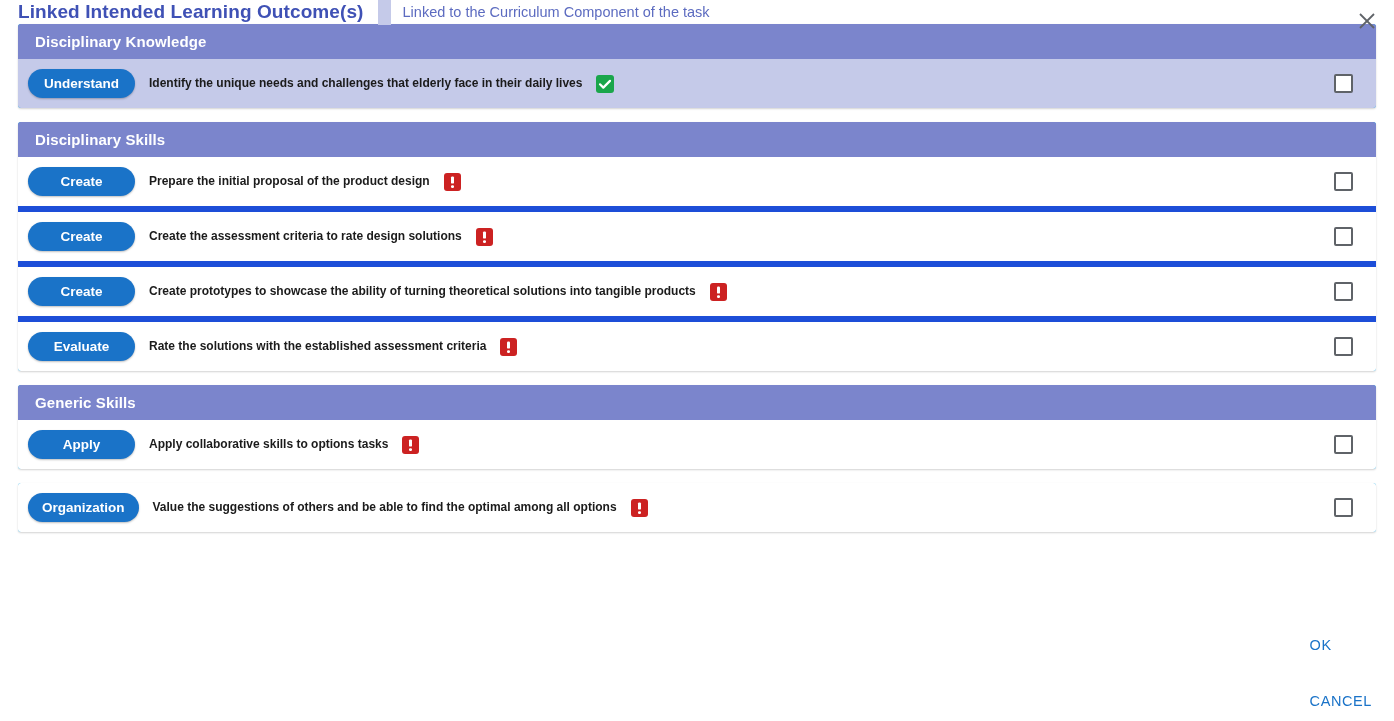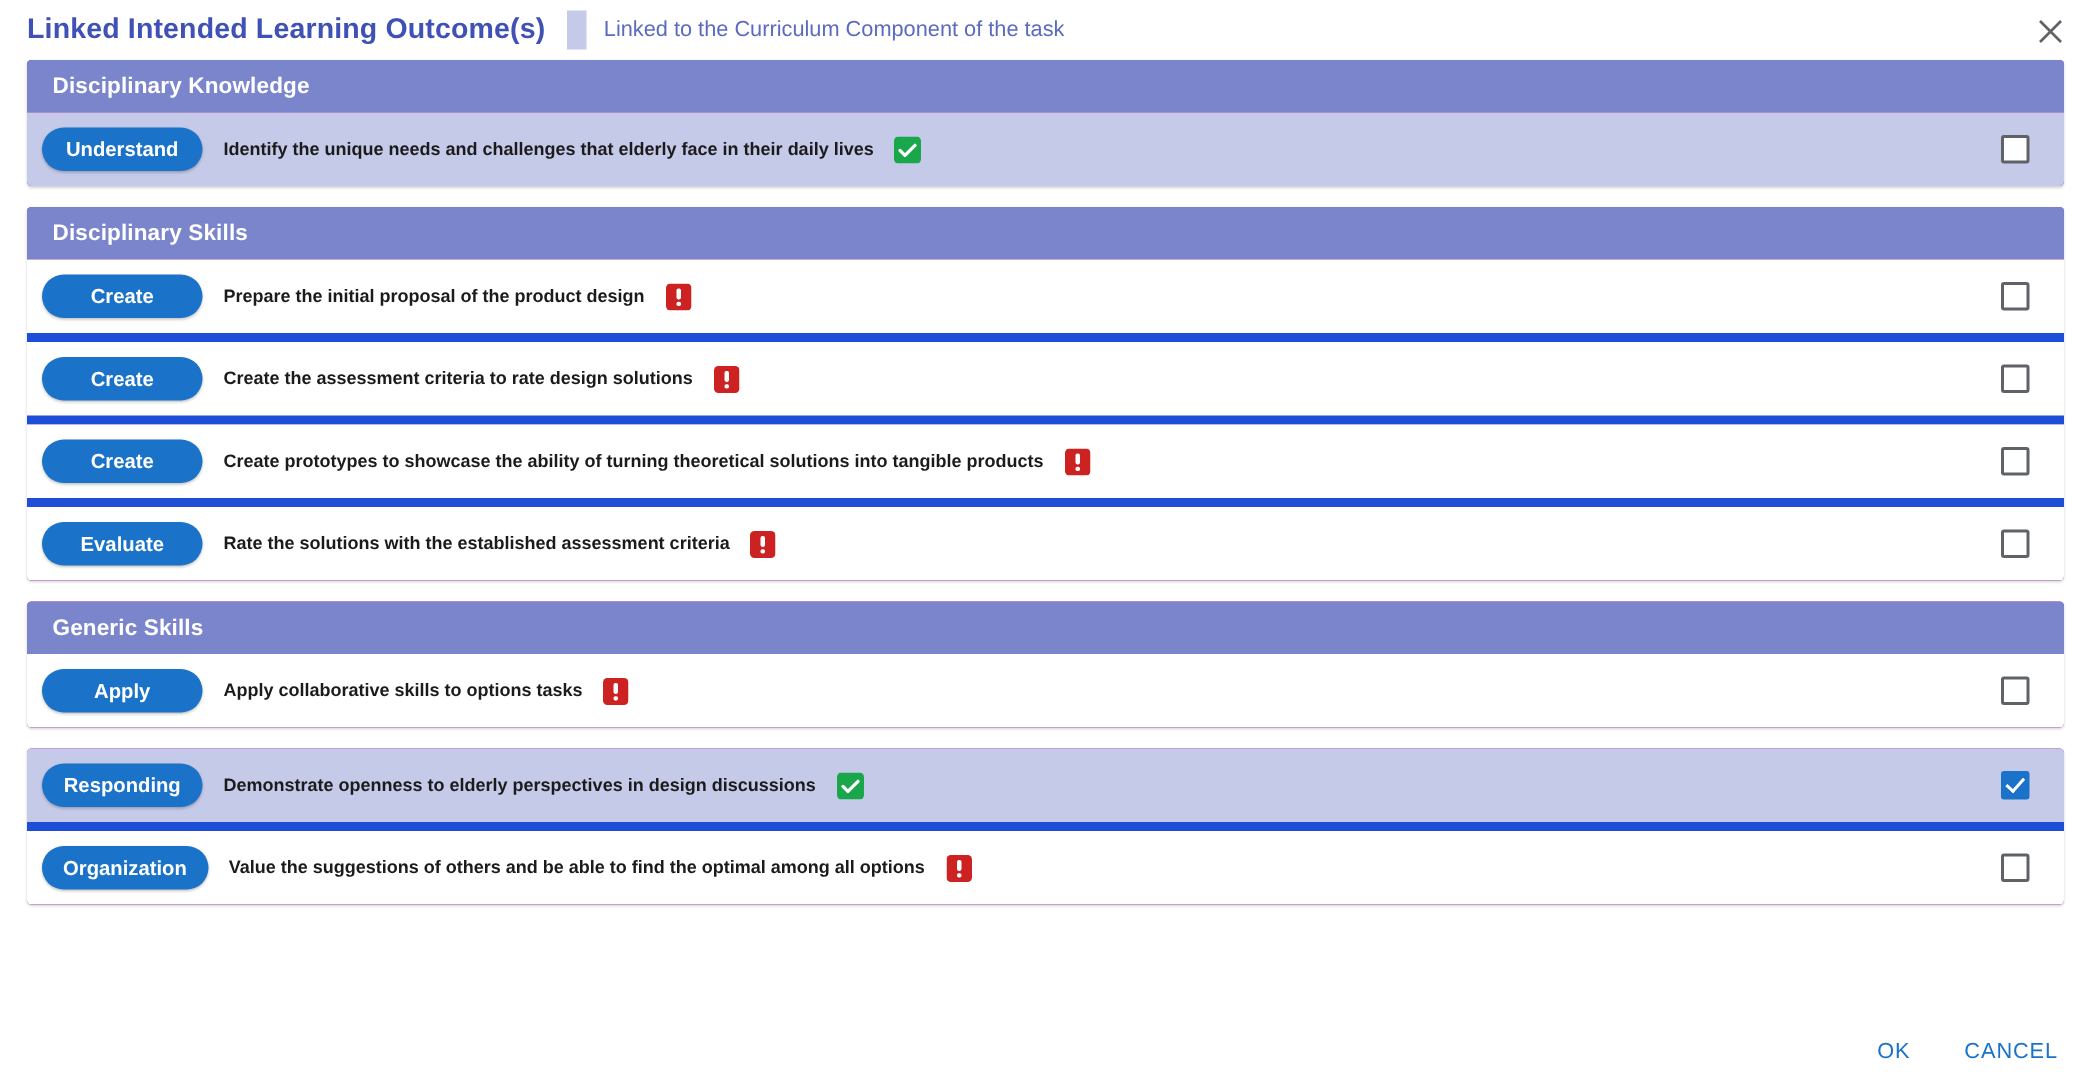--- a/index.html
+++ b/index.html
@@ -12,21 +12,21 @@
     height: 721px;
     font-family: "Liberation Sans", sans-serif;
     color: #202124;
     overflow: hidden;
     position: relative;
   }
 
   
   .dialog-header {
     position: relative;
-    height: 40px;
+    height: 24px;
     display: flex;
     align-items: center;
     padding: 0 16px 0 18px;
   }
   .dialog-title {
     font-size: 19px;
     font-weight: bold;
     color: #3f51b5;
     letter-spacing: 0.1px;
     white-space: nowrap;
@@ -59,21 +59,21 @@
 
   
   .content {
     padding: 0 18px;
   }
   .group {
     margin-bottom: 14px;
     border-radius: 3px;
     overflow: hidden;
     box-shadow: 0 1px 2px rgba(0,0,0,0.18);
-    background: #a21caf;
+    background: #0ea5e9;
   }
   .group-header {
     background: #7b85cc;
     color: #ffffff;
     font-size: 15px;
     font-weight: bold;
     padding: 9px 0 9px 17px;
     letter-spacing: 0.1px;
   }
   .row {
@@ -158,20 +158,21 @@
     transform: rotate(42deg);
   }
 
   
   .footer {
     position: absolute;
     right: 18px;
     bottom: 6px;
     display: flex;
     gap: 28px;
+    flex-direction: column;
   }
   .footer-btn {
     font-size: 14.5px;
     color: #1a73c8;
     letter-spacing: 0.6px;
     cursor: pointer;
     padding: 6px 4px;
   }
 </style>
 </head>
@@ -288,35 +289,20 @@
               <rect x="7" y="12.2" width="3" height="2.8" rx="1.2" fill="#ffffff"></rect>
             </svg>
           </span>
         </div>
         <div class="checkbox-cell">
           <div class="checkbox"></div>
         </div>
       </div>
     </div>
     <div class="group">
-      <div class="row selected">
-        <div class="chip">Responding</div>
-        <div class="row-text">
-          <span>Demonstrate openness to elderly perspectives in design discussions</span>
-          <span class="status-icon">
-            <svg width="18" height="18" viewBox="0 0 18 18">
-              <rect x="0" y="0" width="18" height="18" rx="3" fill="#1aa64b"></rect>
-              <path d="M4 9.3 L7.3 12.6 L14 5.9" stroke="#ffffff" stroke-width="2.2" fill="none" stroke-linecap="round" stroke-linejoin="round"></path>
-            </svg>
-          </span>
-        </div>
-        <div class="checkbox-cell">
-          <div class="checkbox checked"></div>
-        </div>
-      </div>
       <div class="row">
         <div class="chip">Organization</div>
         <div class="row-text">
           <span>Value the suggestions of others and be able to find the optimal among all options</span>
           <span class="status-icon">
             <svg width="17" height="18" viewBox="0 0 17 18">
               <rect x="0" y="0" width="17" height="18" rx="3" fill="#cc2222"></rect>
               <rect x="7" y="3.4" width="3" height="7.2" rx="1.2" fill="#ffffff"></rect>
               <rect x="7" y="12.2" width="3" height="2.8" rx="1.2" fill="#ffffff"></rect>
             </svg>

